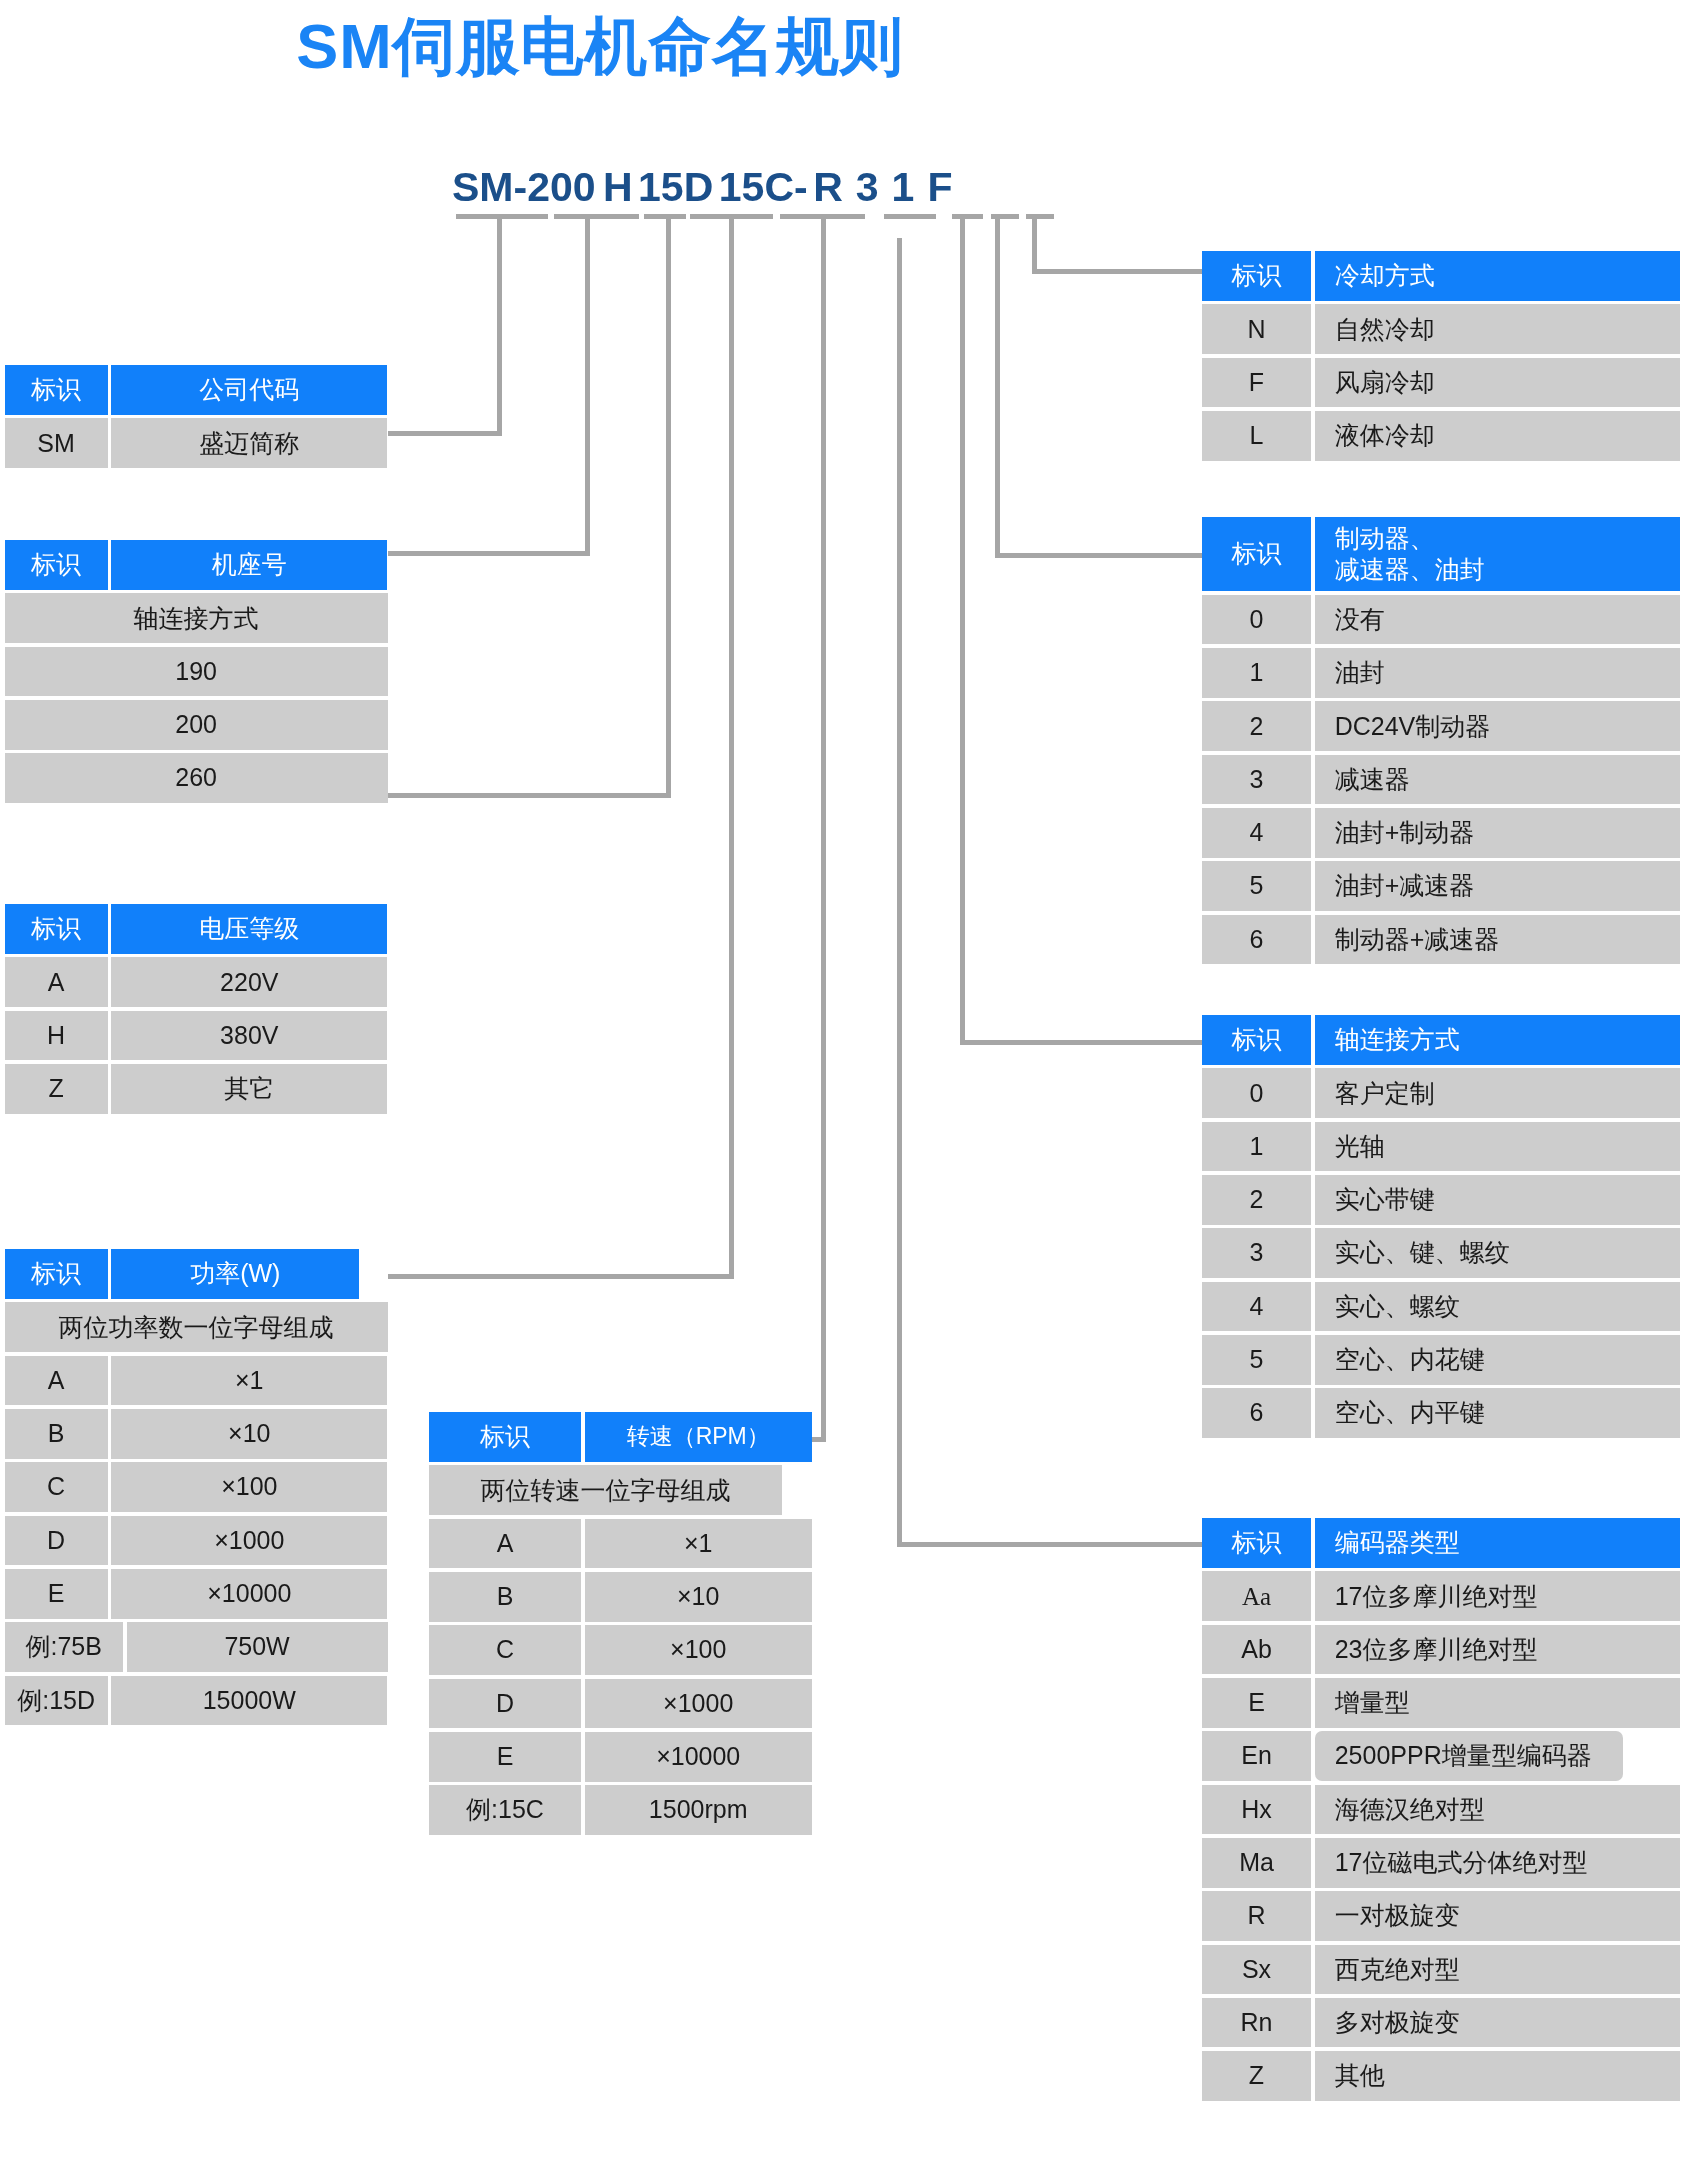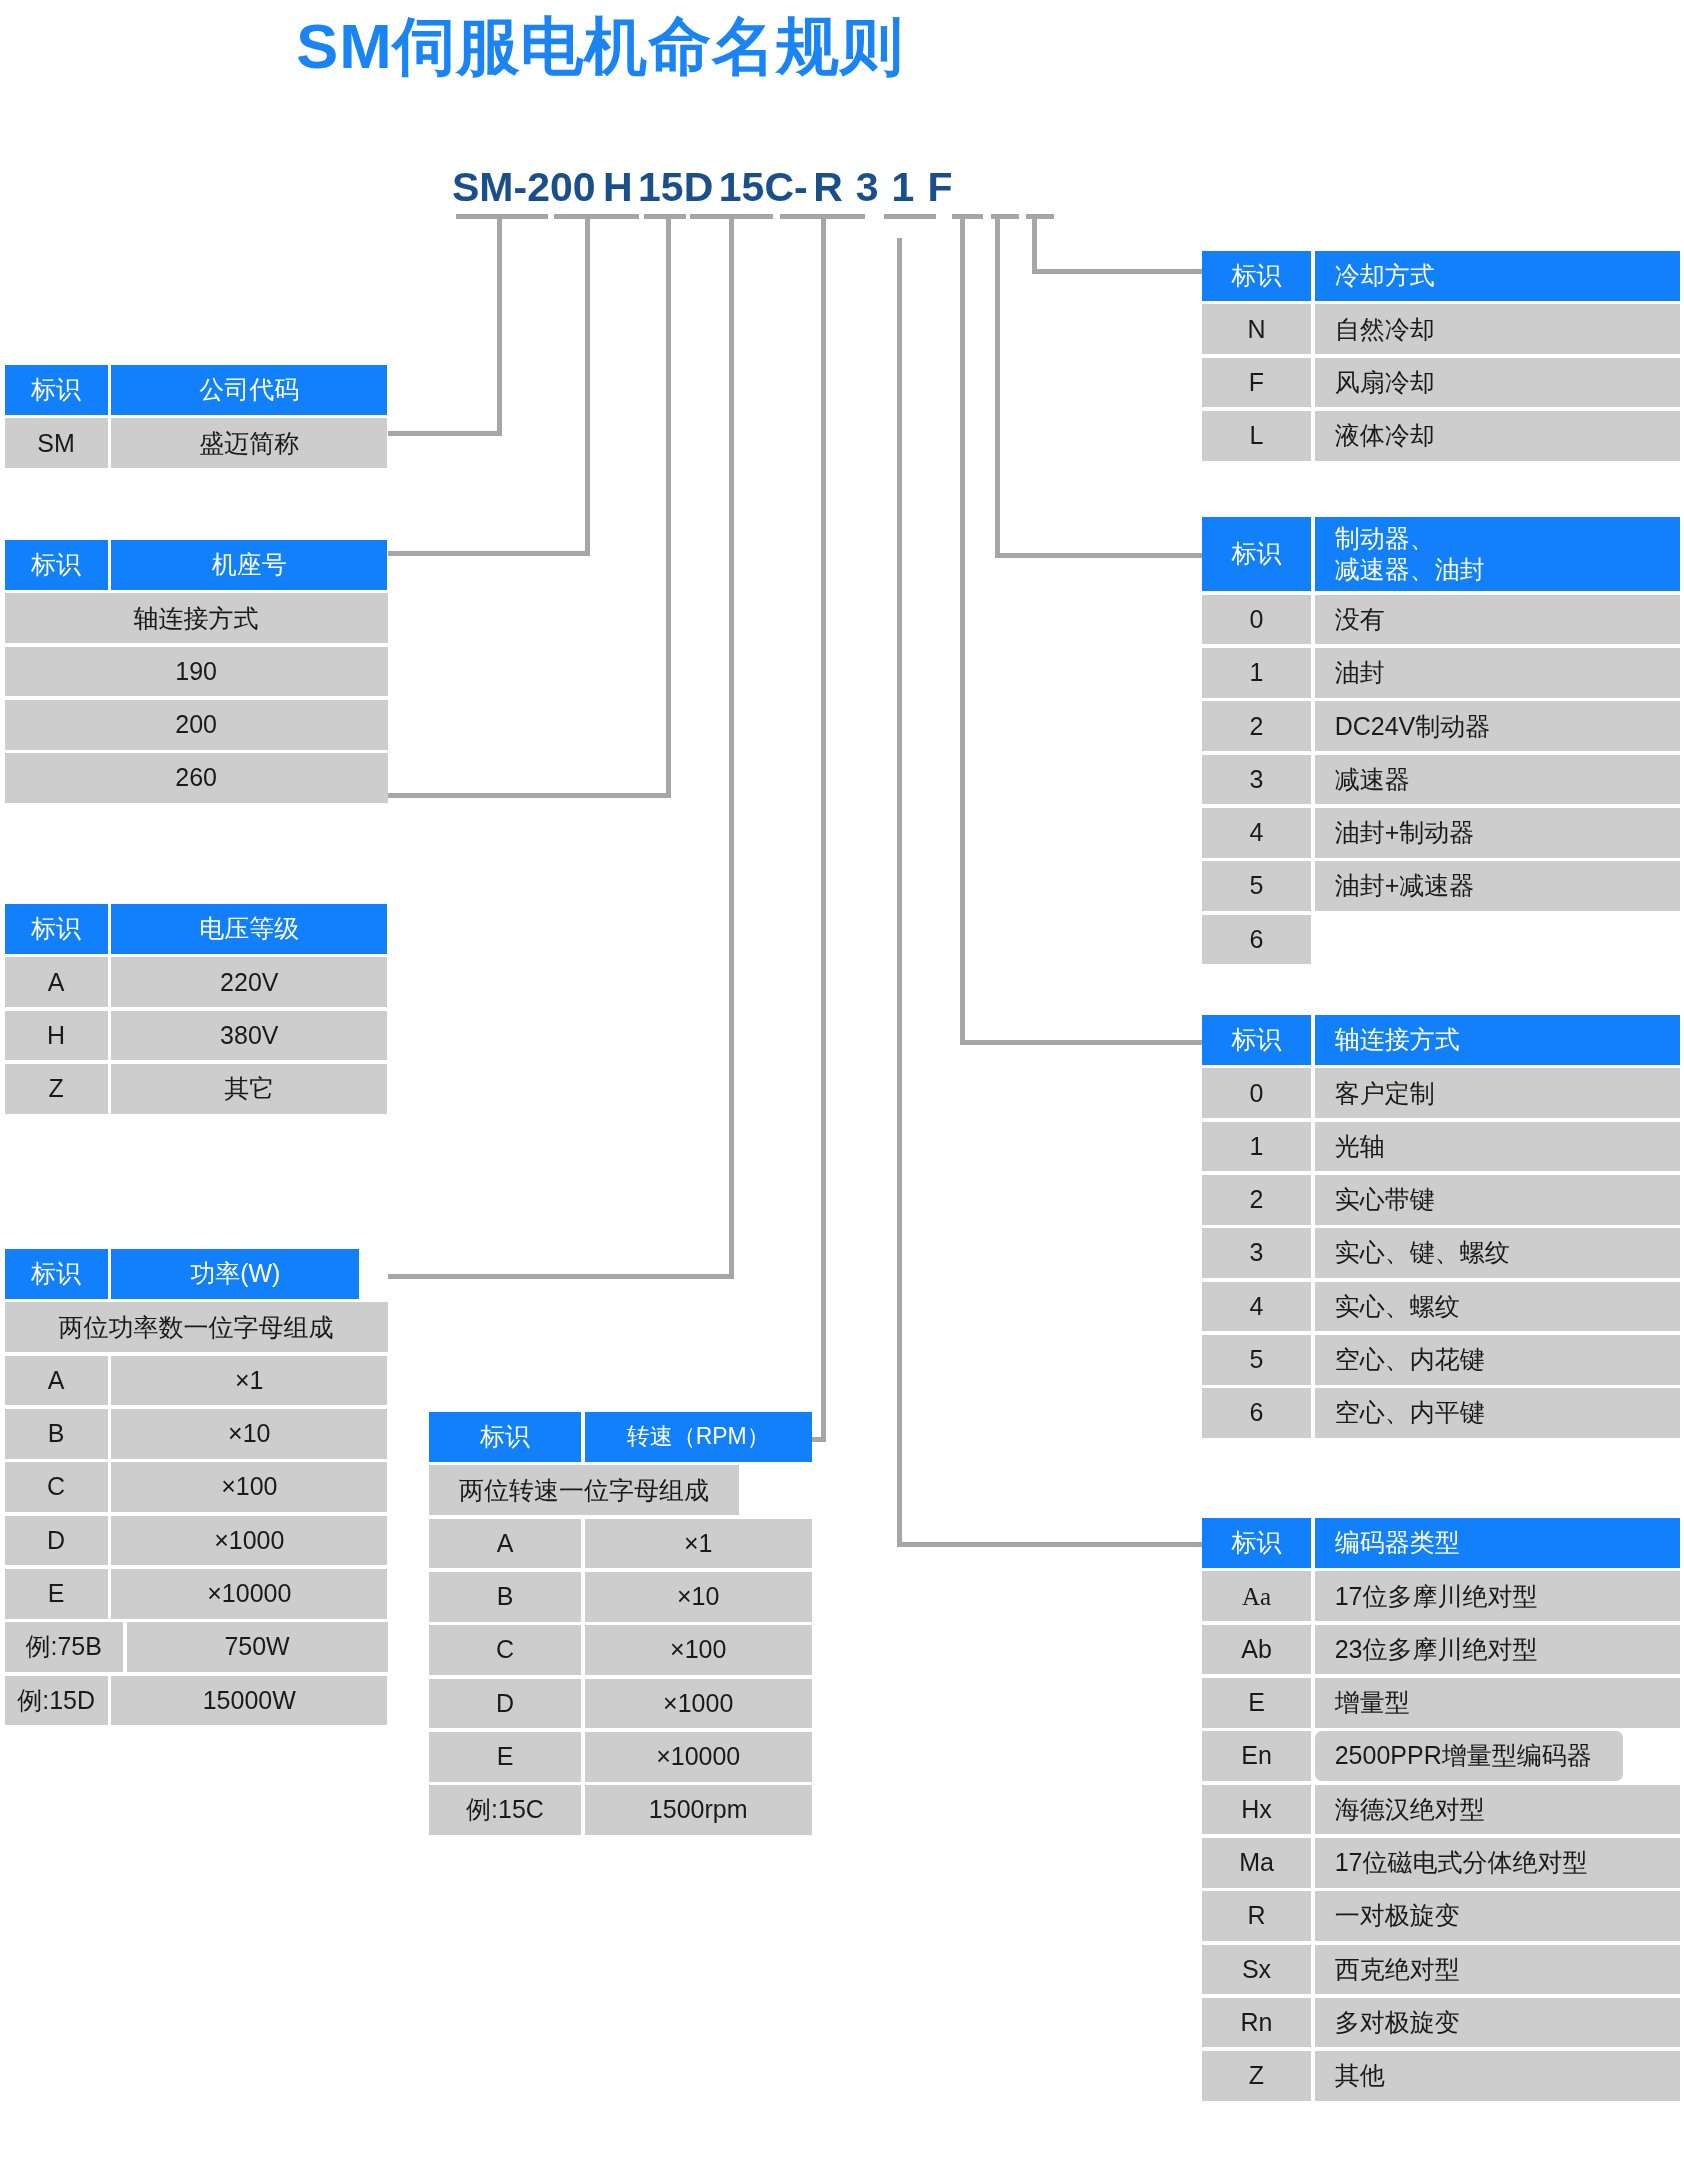--- a/index.html
+++ b/index.html
@@ -203,21 +203,21 @@
   </div>
 </div>
 
 <div class="tbl" style="left:429px;top:1412px;width:383px;">
   <div class="row hdr">
     <div class="cell c-key" style="width:152px;">标识</div>
     <div class="sep"></div>
     <div class="cell c-val" style="width:227px;font-size:23px;">转速（RPM）</div>
   </div>
   <div class="row">
-    <div class="cell full" style="width:310px;text-align:right;">两位转速一位字母组成</div>
+    <div class="cell full" style="width:353px;text-align:right;">两位转速一位字母组成</div>
   </div>
   <div class="row">
     <div class="cell c-key" style="width:152px;">A</div>
     <div class="sep"></div>
     <div class="cell c-val" style="width:227px;">×1</div>
   </div>
   <div class="row">
     <div class="cell c-key" style="width:152px;">B</div>
     <div class="sep"></div>
     <div class="cell c-val" style="width:227px;">×10</div>
@@ -302,20 +302,21 @@
     <div class="cell c-val" style="width:365px;">油封+制动器</div>
   </div>
   <div class="row">
     <div class="cell c-key" style="width:109px;">5</div>
     <div class="sep"></div>
     <div class="cell c-val" style="width:365px;">油封+减速器</div>
   </div>
   <div class="row">
     <div class="cell c-key" style="width:109px;">6</div>
     <div class="sep"></div>
+    <div class="cell c-val" style="width:365px;">制动器+减速器</div>
   </div>
 </div>
 
 <div class="tbl lalign" style="left:1202px;top:1015px;width:478px;">
   <div class="row hdr">
     <div class="cell c-key" style="width:109px;">标识</div>
     <div class="sep"></div>
     <div class="cell c-val" style="width:365px;">轴连接方式</div>
   </div>
   <div class="row">

